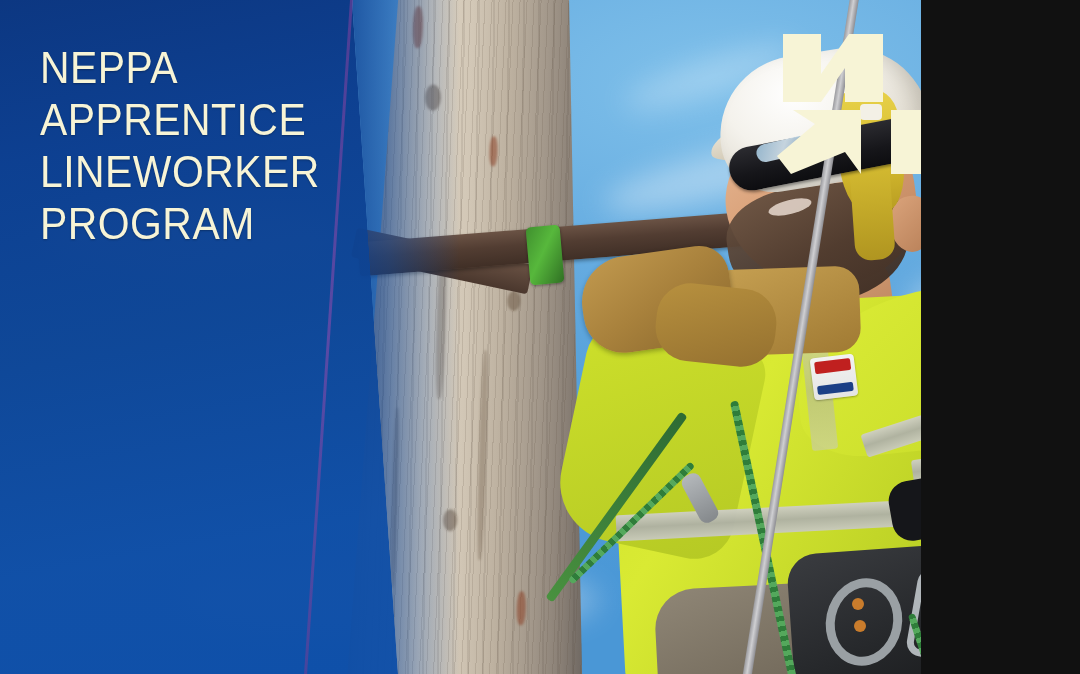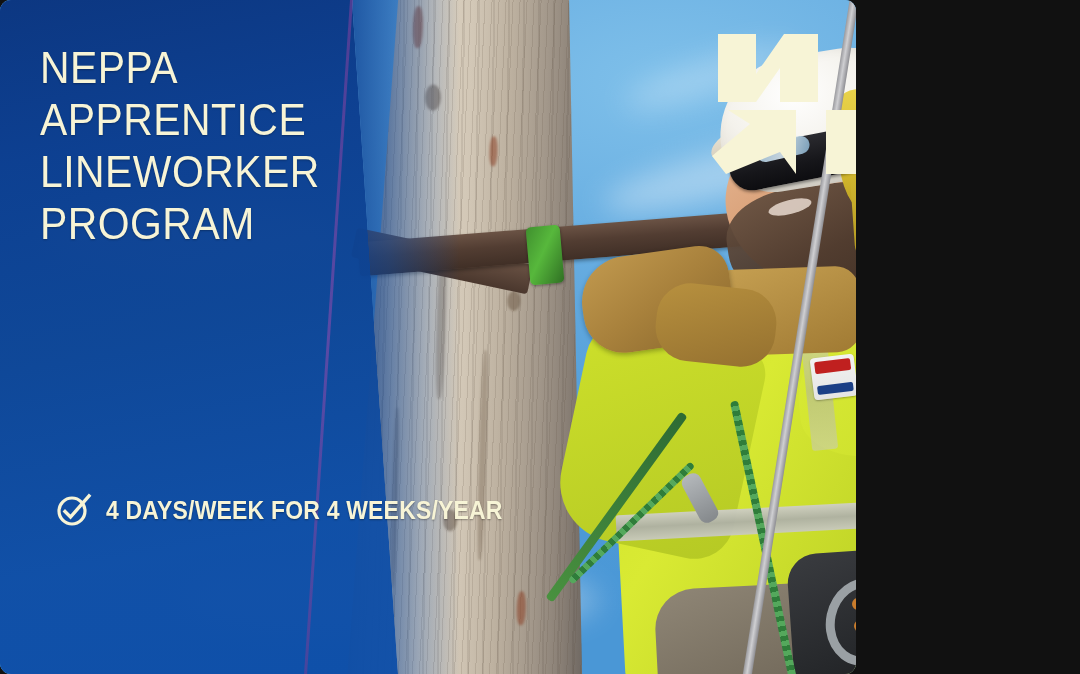--- a/index.html
+++ b/index.html
@@ -1,20 +1,19 @@
 <!DOCTYPE html>
 <html><head>
 <meta charset="utf-8">
 <style>
   html,body{margin:0;padding:0;background:#111;}
   .stage{
-    position:relative;width:856px;height:674px;overflow:hidden;
+    position:relative;width:921px;height:674px;overflow:hidden;
     font-family:"Liberation Sans", sans-serif;
     background:#5aa3de;
-    border-radius:11px;
   }
 
   
   .sky{position:absolute;inset:0;
     background:
       radial-gradient(120% 80% at 78% 12%, #7fc0ea 0%, #62a9df 40%, #4e9bd8 70%, #4a97d6 100%);
   }
   .cloud{position:absolute;background:#ffffff;border-radius:50%;filter:blur(14px);opacity:.55;}
   .c1{left:40px;top:200px;width:300px;height:70px;opacity:.30;}
   .c2{left:600px;top:150px;width:260px;height:46px;opacity:.35;transform:rotate(-14deg);}
@@ -291,29 +290,20 @@
   <div class="headline">
     <div>NEPPA</div>
     <div>APPRENTICE</div>
     <div>LINEWORKER</div>
     <div>PROGRAM</div>
   </div>
 
   <div class="bullets">
 
 
-    <div class="brow">
-      <span class="check">
-        <svg width="34" height="34" viewBox="0 0 34 34">
-          <circle cx="16" cy="18" r="13" fill="none" stroke="#f7f4d6" stroke-width="3.2"></circle>
-          <path d="M9 18.5 L14.5 24 L33 3" fill="none" stroke="#f7f4d6" stroke-width="3.4" stroke-linecap="square" stroke-linejoin="miter"></path>
-        </svg>
-      </span>
-      <span class="btext">4 DAYS/WEEK FOR 4 WEEKS/YEAR</span>
-    </div>
 
 
   </div>
 
   <div class="logo">
     <svg width="180" height="150" viewBox="0 0 180 150">
 
       <path d="M8 6 L46 6 L46 46 L74 6 L108 6 L108 74 L70 74 L70 40 L46 74 L8 74 Z" fill="#f7f4d6"></path>
 
       <path d="M16 146 L2 128 L40 96 L18 82 L86 82 L86 146 L70 124 Z" fill="#f7f4d6"></path>

